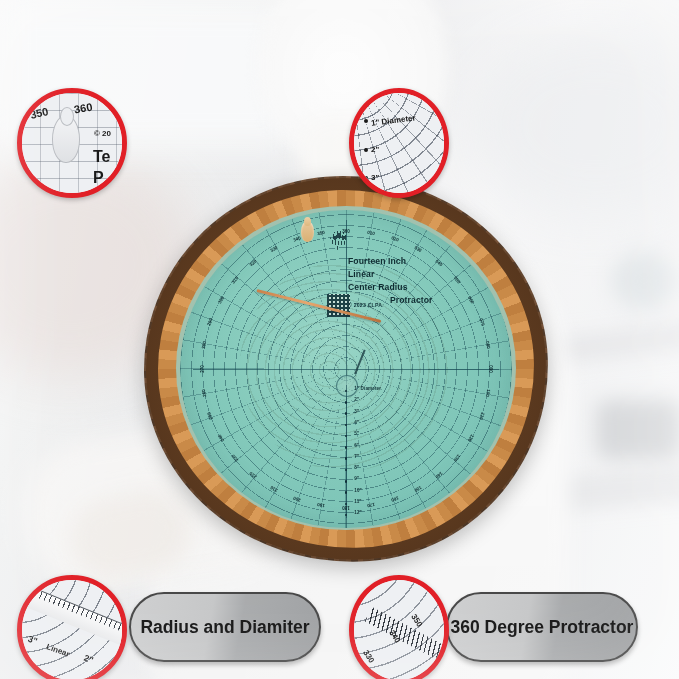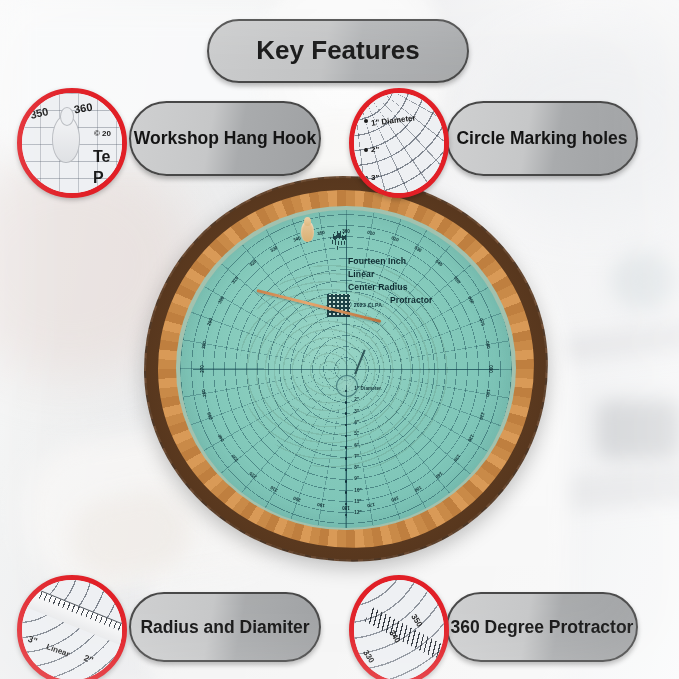--- a/index.html
+++ b/index.html
@@ -316,24 +316,21 @@
           <div class="deg-lbl" style="left: 12.3279%; top: 28.25%; transform: translate(-50%, -50%) rotate(300deg);">300</div>
           <div class="deg-lbl" style="left: 16.6771%; top: 22.0387%; transform: translate(-50%, -50%) rotate(310deg);">310</div>
           <div class="deg-lbl" style="left: 22.0387%; top: 16.6771%; transform: translate(-50%, -50%) rotate(320deg);">320</div>
           <div class="deg-lbl" style="left: 28.25%; top: 12.3279%; transform: translate(-50%, -50%) rotate(330deg);">330</div>
           <div class="deg-lbl" style="left: 35.1221%; top: 9.12337%; transform: translate(-50%, -50%) rotate(340deg);">340</div>
           <div class="deg-lbl" style="left: 42.4463%; top: 7.16086%; transform: translate(-50%, -50%) rotate(350deg);">350</div>
         </div>
     </div>
   </div>
 
-  <div class="pill" id="pill-title">Key Features</div>
-
-  <div class="pill" id="pill-hang">Workshop Hang Hook</div>
-  <div class="pill" id="pill-circle">Circle Marking holes</div>
+
   <div class="pill" id="pill-radius">Radius and Diamiter</div>
   <div class="pill" id="pill-360">360 Degree Protractor</div>
 
   <div class="callout" id="co-hang">
     <div class="co-inner">
       <div class="co-grid"></div>
       <div class="co-hookshape"></div>
       <div class="co-txt" style="left:8px;top:14px;font-size:11px;transform:rotate(-13deg);">350</div>
       <div class="co-txt" style="left:52px;top:9px;font-size:11px;transform:rotate(-10deg);">360</div>
       <div class="co-txt" style="left:72px;top:36px;font-size:8px;">© 20</div>

